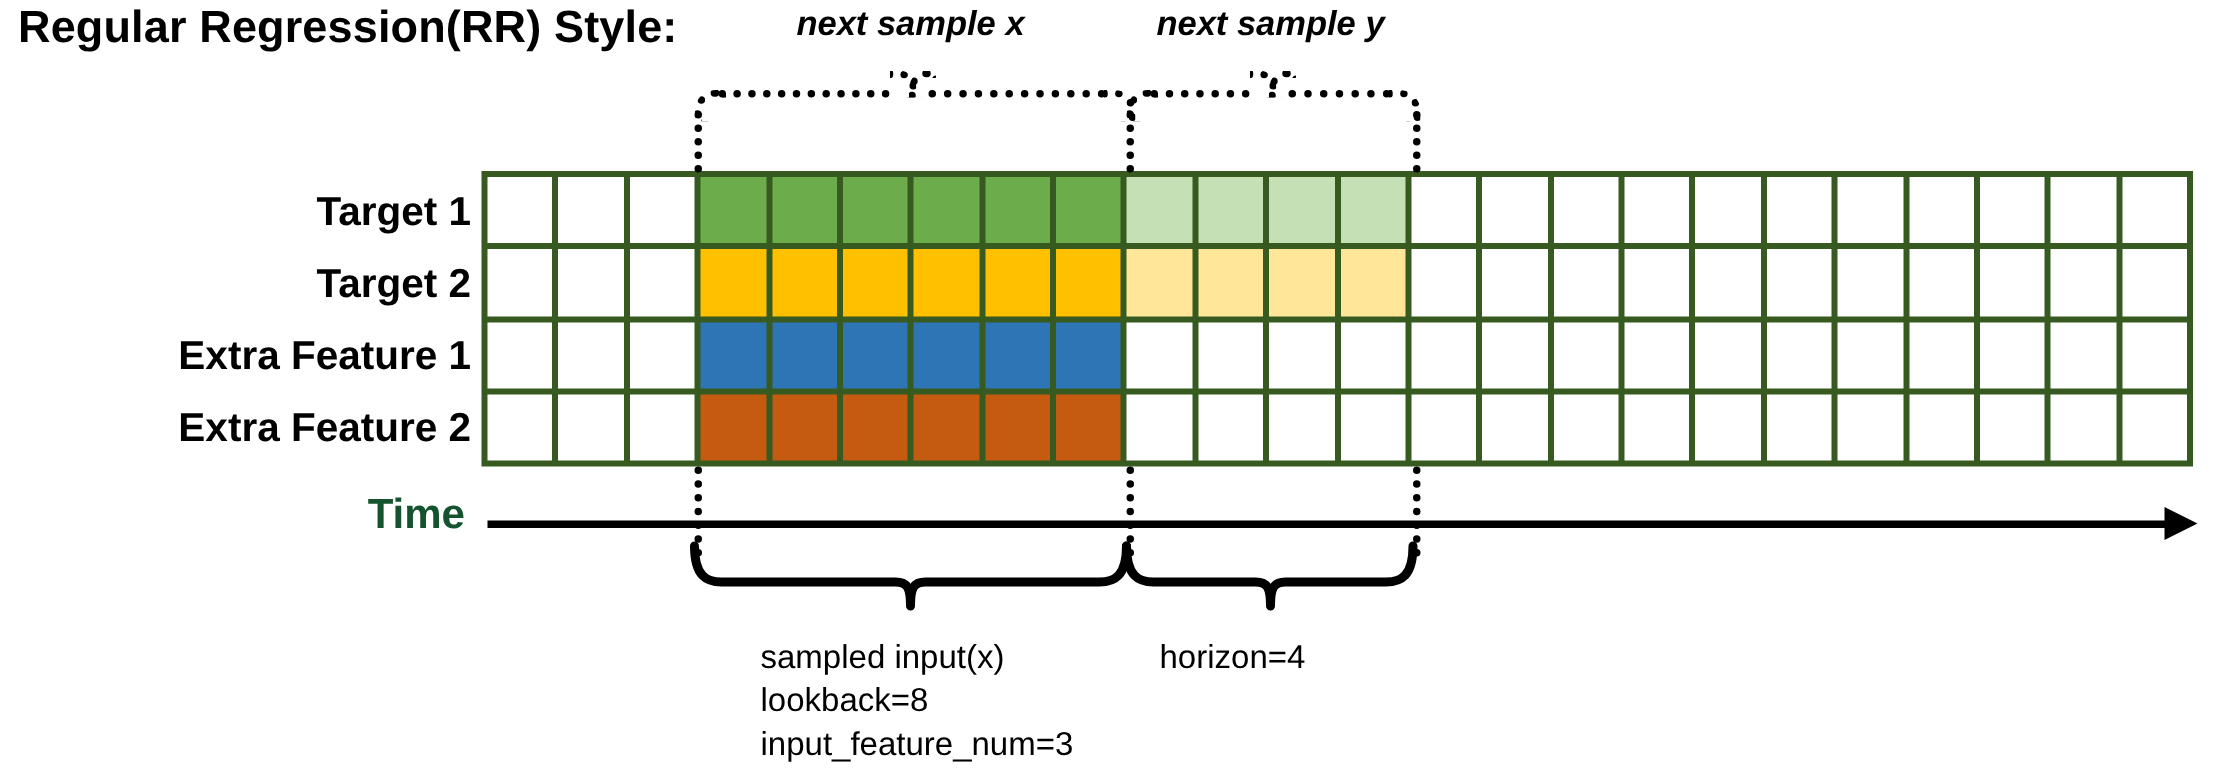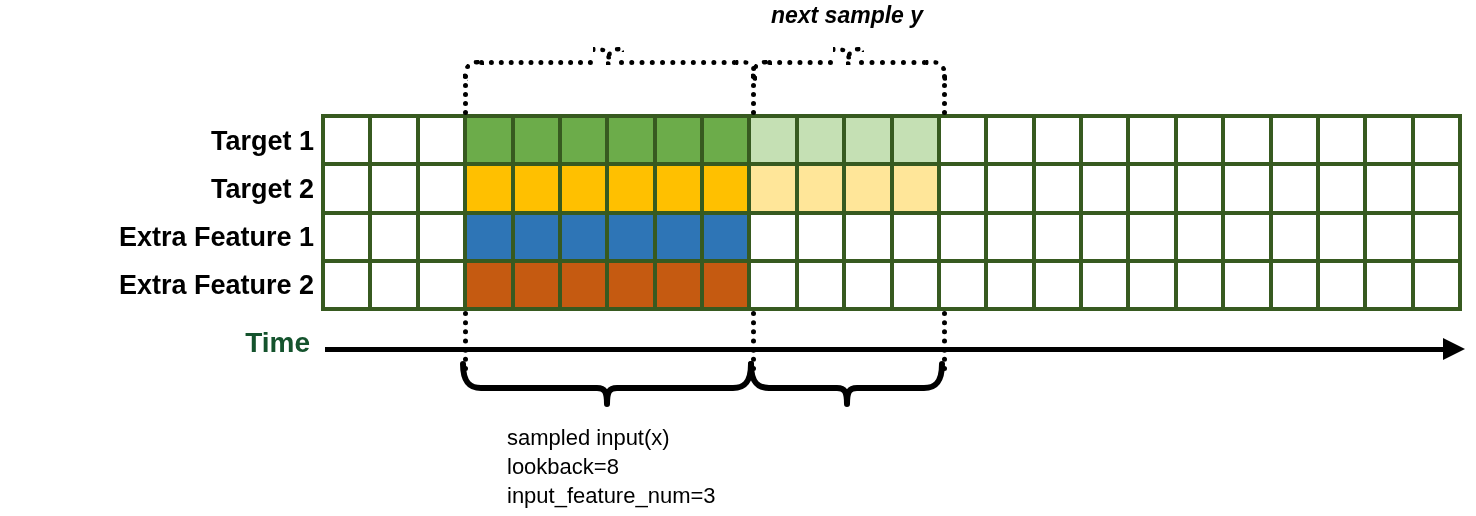--- a/index.html
+++ b/index.html
@@ -118,20 +118,21 @@
     position:absolute;
     font-size:22px;font-weight:400;color:#000;
     line-height:29px;white-space:nowrap;
   }
 </style>
 </head>
 <body>
 
 <div id="stage">
 
+  <div class="title">Regular Regression(RR) Style:</div>
 
   <div class="row-label" style="top:126px;">Target 1</div>
   <div class="row-label" style="top:174px;">Target 2</div>
   <div class="row-label" style="top:222px;">Extra Feature 1</div>
   <div class="row-label" style="top:270px;">Extra Feature 2</div>
 
   <div id="grid">
       <div class="grid-row">
         <div class="cell c-white"></div>
         <div class="cell c-white"></div>
@@ -241,20 +242,21 @@
   <div class="top-brace">
     <div class="seg tb-v" style="left:463px; top:74px;  height:41px;"></div>
     <div class="seg tb-corner" style="left:463px; top:60px;"></div>
     <div class="seg tb-h" style="left:479px; top:60px;  width:114px;"></div>
     <div class="seg tb-tip-l" style="left:593px; top:47px;"></div>
     <div class="seg tb-tip-r" style="left:606px; top:47px;"></div>
     <div class="seg tb-h" style="left:619px; top:60px;  width:118px;"></div>
     <div class="seg tb-corner-r" style="left:736px; top:60px;"></div>
     <div class="seg tb-v" style="left:751px; top:74px;  height:41px;"></div>
   </div>
+  <div class="brace-label" style="left:487px;top:2px;width:240px;">next sample x</div>
 
   <div class="top-brace">
     <div class="seg tb-corner" style="left:751px; top:60px;"></div>
     <div class="seg tb-h" style="left:767px; top:60px;  width:66px;"></div>
     <div class="seg tb-tip-l" style="left:833px; top:47px;"></div>
     <div class="seg tb-tip-r" style="left:846px; top:47px;"></div>
     <div class="seg tb-h" style="left:859px; top:60px;  width:68px;"></div>
     <div class="seg tb-corner-r" style="left:926px; top:60px;"></div>
     <div class="seg tb-v" style="left:942px; top:74px;  height:41px;"></div>
   </div>
@@ -274,15 +276,16 @@
     <path fill="none" stroke="#000" stroke-width="6" stroke-linecap="round" stroke-linejoin="round" d="M751,4 C751,24 759,28 769,28 L837,28 C845,28 847,32 847,44
              C847,32 849,28 857,28 L924,28 C934,28 942,24 942,4"></path>
   </svg>
 
   <div class="bot-label" style="left:507px;top:423px;">
     <div>sampled input(x)</div>
     <div>lookback=8</div>
     <div>input_feature_num=3</div>
   </div>
   <div class="bot-label" style="left:773px;top:423px;">
+    <div>horizon=4</div>
   </div>
 
 </div>
 
 </body></html>

